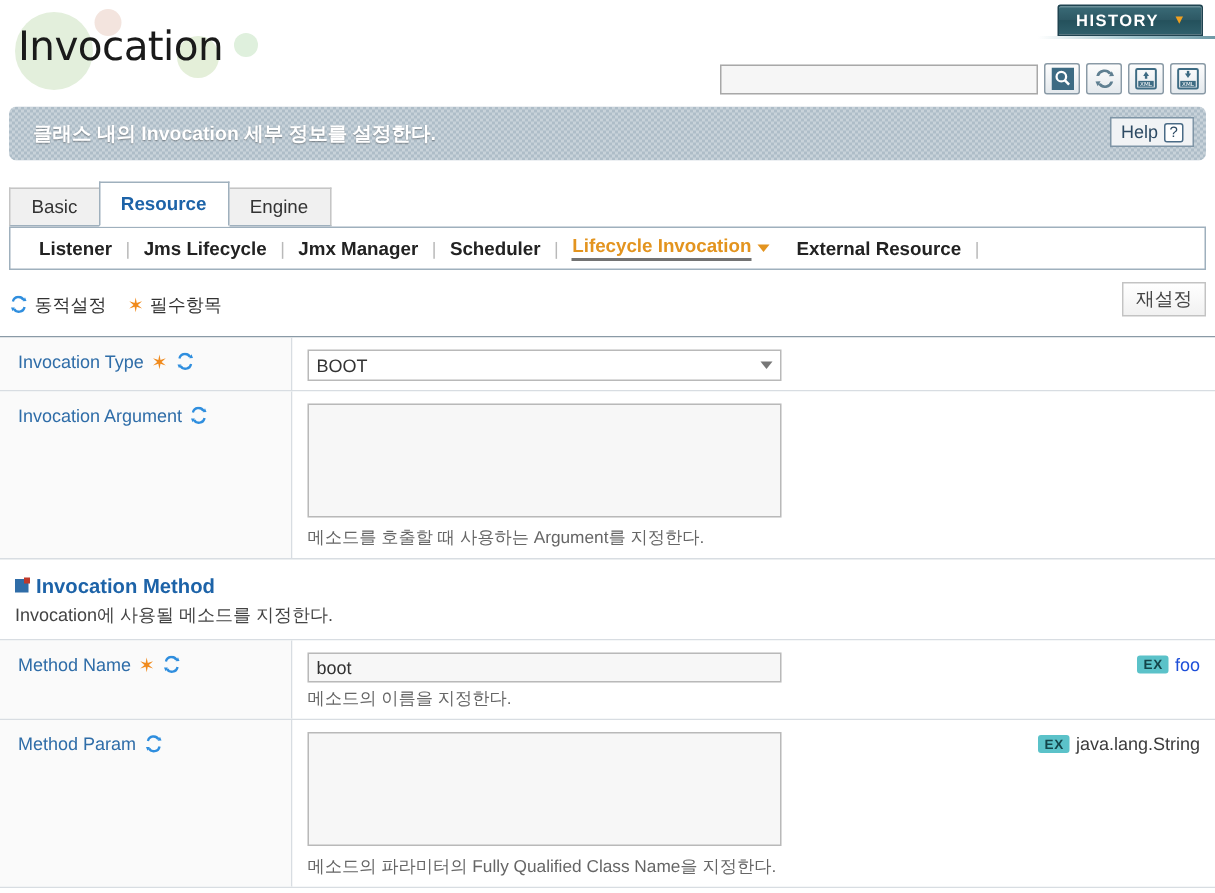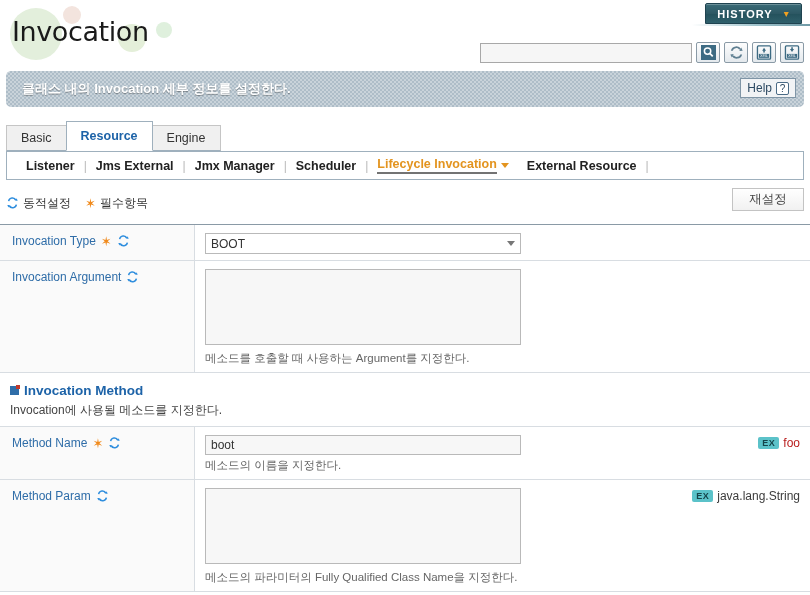--- a/index.html
+++ b/index.html
@@ -179,21 +179,21 @@
   .btn-primary {
     width: 52px; height: 23px;
     background: linear-gradient(to bottom,#57a9dd,#3d94ce);
     border: 1px solid #2f7fb5;
     color: #fff; font-size: 12.5px;
     display: flex; align-items: center; justify-content: center;
     cursor: pointer;
     margin-top: 44px;
   }
   .btn-default {
-    width: 72px; height: 23px;
+    width: 56px; height: 23px;
     background: linear-gradient(to bottom,#ffffff,#f1f1f1);
     border: 1px solid #c3c3c3;
     color: #444; font-size: 12.5px;
     display: flex; align-items: center; justify-content: center;
     cursor: pointer;
   }
 
   
   .form {
     position: absolute; left: 0px; top: 224px;
@@ -257,21 +257,21 @@
     display: flex; align-items: center; gap: 4px;
   }
   .ex-badge {
     background: #5bc2c9;
     color: #14444a;
     font-size: 9px; font-weight: bold;
     padding: 1px 4px; border-radius: 2px;
     letter-spacing: .5px;
   }
   .ex-val { font-size: 12px; }
-  .ex-val.orange { color: #b91c1c; }
+  .ex-val.orange { color: #1d4ed8; }
   .ex-val.dark { color: #3c3c3c; }
 
   
   .section {
     padding: 10px 0 7px 10px;
     border-bottom: 1px solid #d8dde2;
     background: #fff;
   }
   .section-title {
     font-size: 13.5px; font-weight: bold; color: #1d63a8;
@@ -369,21 +369,21 @@
       <span>Engine</span>
     </div>
   </div>
 
   <div class="subtabs">
     <div class="subtab">
       <span class="lbl">Listener</span>
     </div>
     <span class="sep">|</span>
     <div class="subtab">
-      <span class="lbl">Jms External</span>
+      <span class="lbl">Jms Lifecycle</span>
     </div>
     <span class="sep">|</span>
     <div class="subtab">
       <span class="lbl">Jmx Manager</span>
     </div>
     <span class="sep">|</span>
     <div class="subtab">
       <span class="lbl">Scheduler</span>
     </div>
     <span class="sep">|</span>

